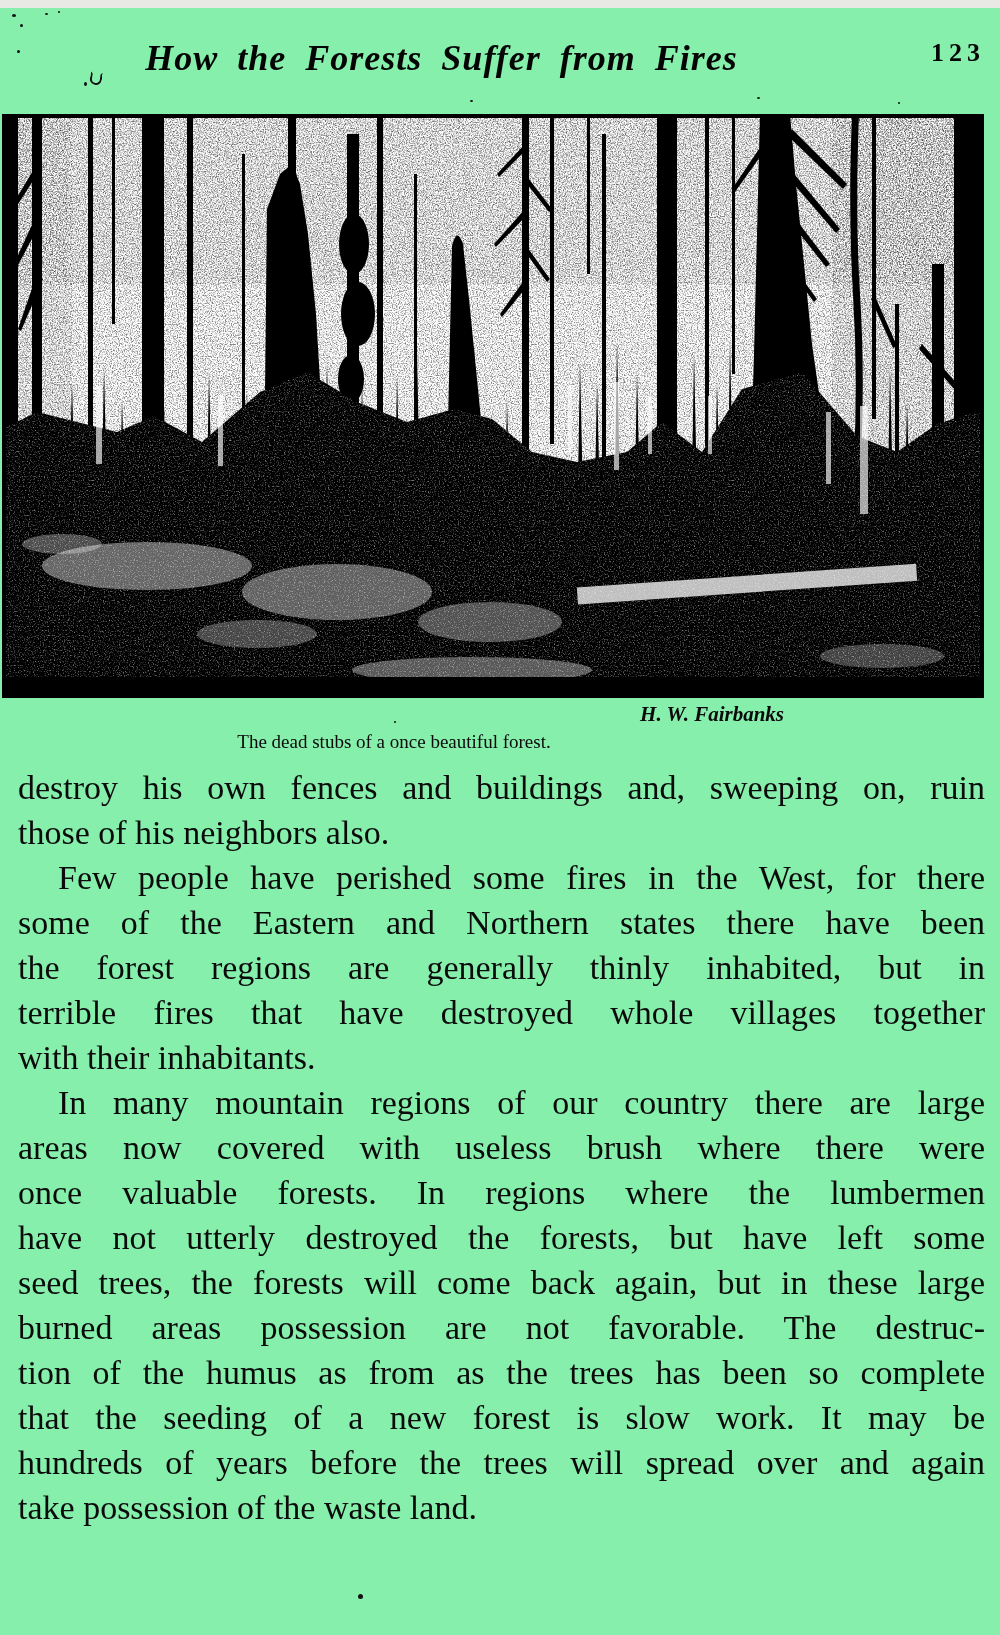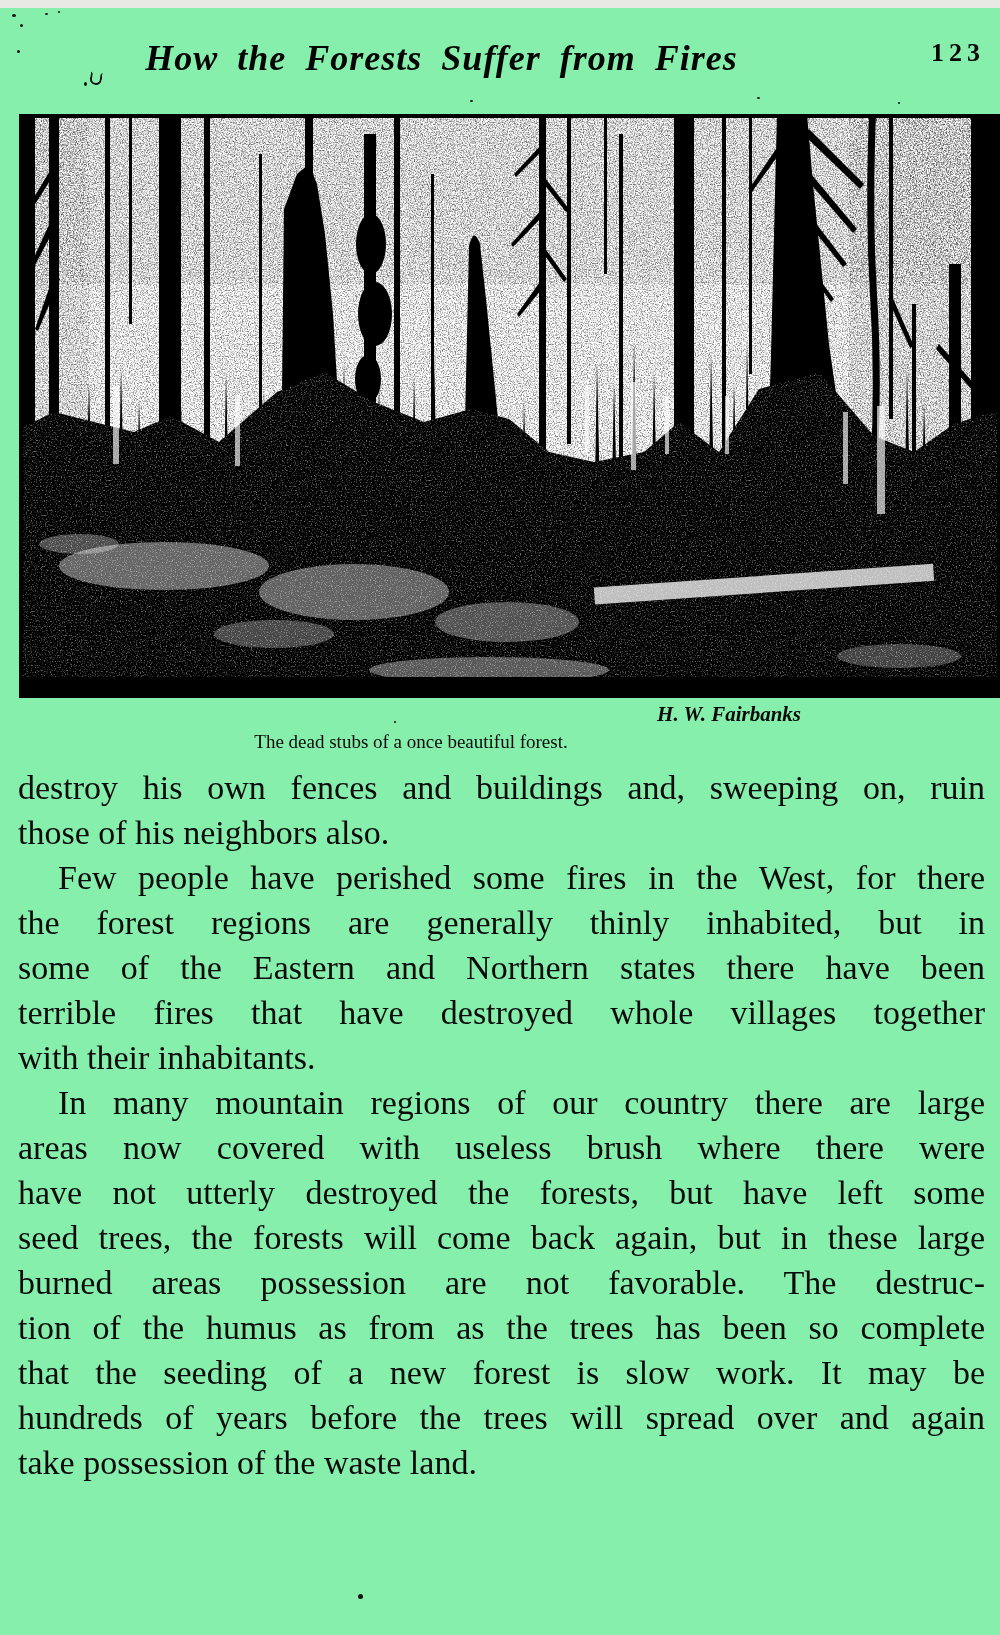--- a/index.html
+++ b/index.html
@@ -14,21 +14,21 @@
   .running-title{
     position:absolute;left:0;right:120px;text-align:center;
     font-style:italic;font-weight:bold;font-size:36px;line-height:44px;
     word-spacing:9px;letter-spacing:1px;color:#050505;
   }
   .page-number{
     position:absolute;right:0;top:2px;
     font-weight:bold;font-size:26px;letter-spacing:5px;color:#050505;
   }
   
-  .figure-block{position:absolute;top:106px;left:19px;width:784px;}
+  .figure-block{position:absolute;top:106px;left:2px;width:784px;}
   .photo-frame{display:block;width:982px;height:584px;background:#fff;}
   .photo-credit{
     text-align:right;font-style:italic;font-weight:bold;font-size:21px;
     line-height:24px;margin-top:4px;padding-right:2px;color:#0a0a0a;
   }
   .photo-caption{
     text-align:center;font-size:19px;line-height:26px;margin-top:3px;color:#0a0a0a;
   }
   
   .body-text{
@@ -205,28 +205,29 @@
     <figcaption class="photo-caption">The dead stubs of a once beautiful forest.</figcaption>
   </figure>
 
   <main class="body-text">
     <p class="para">
       <span class="tline">destroy his own fences and buildings and, sweeping on, ruin</span>
       <span class="tline end">those of his neighbors also.</span>
     </p>
     <p class="para">
       <span class="tline ind">Few people have perished some fires in the West, for there</span>
+      <span class="tline">some of the Eastern and Northern states there have been</span>
       <span class="tline">the forest regions are generally thinly inhabited, but in</span>
-      <span class="tline">some of the Eastern and Northern states there have been</span>
       <span class="tline">terrible fires that have destroyed whole villages together</span>
       <span class="tline end">with their inhabitants.</span>
     </p>
     <p class="para">
       <span class="tline ind">In many mountain regions of our country there are large</span>
       <span class="tline">areas now covered with useless brush where there were</span>
+      <span class="tline">once valuable forests.  In regions where the lumbermen</span>
       <span class="tline">have not utterly destroyed the forests, but have left some</span>
       <span class="tline">seed trees, the forests will come back again, but in these large</span>
       <span class="tline">burned areas possession are not favorable.  The destruc-</span>
       <span class="tline">tion of the humus as from as the trees has been so complete</span>
       <span class="tline">that the seeding of a new forest is slow work.  It may be</span>
       <span class="tline">hundreds of years before the trees will spread over and again</span>
       <span class="tline end">take possession of the waste land.</span>
     </p>
   </main>
 

